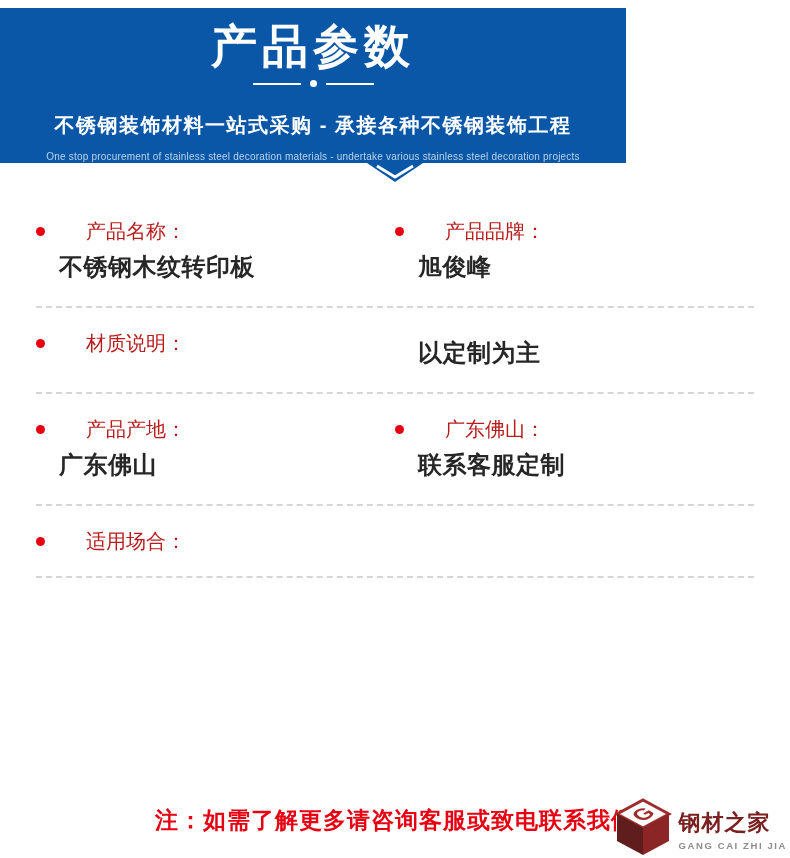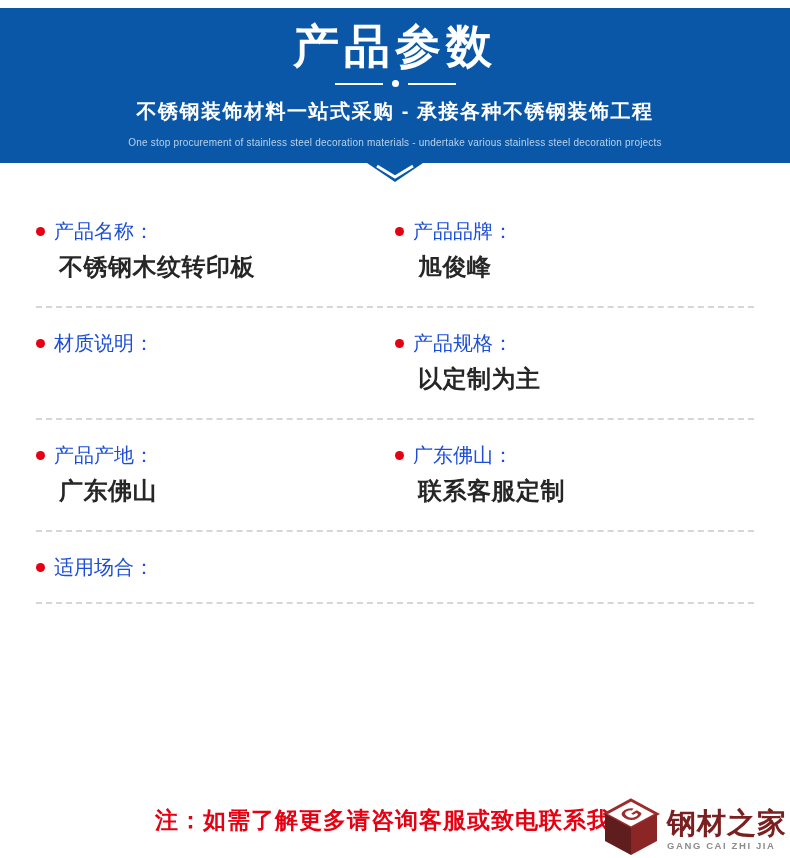--- a/index.html
+++ b/index.html
@@ -2,56 +2,56 @@
 <html><head>
 <meta charset="utf-8">
 <style>
   html,body{margin:0;padding:0;background:#fff;}
   .page{
     position:relative;width:790px;height:858px;background:#ffffff;overflow:hidden;
     font-family:"Liberation Sans","DejaVu Sans",sans-serif;
   }
   
   .header{
-    position:absolute;top:8px;left:0;width:790px;height:155px;
+    position:absolute;top:8px;left:0;width:626px;height:155px;
     background:#0a57a7;color:#fff;text-align:center;
   }
   .header-title{
     padding-top:9px;font-size:46px;font-weight:bold;letter-spacing:5px;line-height:1.3;
   }
   .title-divider{
     margin:3px auto 0;display:flex;align-items:center;justify-content:center;gap:9px;height:8px;
   }
   .title-divider .line{width:48px;height:2px;background:#ffffff;}
   .title-divider .dot{width:7px;height:7px;border-radius:50%;background:#ffffff;}
-  .subtitle-cn{margin-top:10px;font-size:20px;letter-spacing:1.5px;font-weight:bold;}
+  .subtitle-cn{margin-top:24px;font-size:20px;letter-spacing:1.5px;font-weight:bold;}
   .subtitle-en{margin-top:12px;font-size:10px;color:#b9d2ea;letter-spacing:0.2px;}
   .chevron-wrap{position:absolute;top:163px;left:50%;transform:translateX(-50%);line-height:0;}
   
   .body{position:absolute;top:196px;left:36px;width:718px;}
   .param-row{
     display:grid;grid-template-columns:1fr 1fr;
     padding:22px 0 22px;border-bottom:2px dashed #d6d6d6;
   }
   .param-row.full{grid-template-columns:1fr;}
-  .param-label{display:flex;align-items:center;font-size:20px;color:#1d4ed8;line-height:26px;}
+  .param-label{display:flex;align-items:center;font-size:20px;color:#b91c1c;line-height:26px;gap:32px;}
   .bullet{width:9px;height:9px;border-radius:50%;background:#e60012;margin-right:9px;flex:none;}
   .param-value{
     margin:6px 0 0 23px;font-size:24px;font-weight:bold;color:#262626;line-height:34px;
     letter-spacing:0.5px;
   }
   
   .footer{position:absolute;top:787px;left:0;width:790px;height:71px;}
   .note{
     position:absolute;left:0;width:790px;top:18px;text-align:center;
     font-size:23px;font-weight:bold;color:#e60012;letter-spacing:1px;
   }
   .logo{position:absolute;right:3px;top:11px;display:flex;align-items:center;gap:7px;}
   .logo-text{display:flex;flex-direction:column;align-items:flex-start;}
-  .logo-cn{font-size:29px;font-weight:bold;color:#7a2020;letter-spacing:1px;line-height:30px;}
+  .logo-cn{font-size:22px;font-weight:bold;color:#7a2020;letter-spacing:1px;line-height:30px;}
   .logo-en{font-size:9.5px;font-weight:bold;color:#8c8c8c;letter-spacing:1.6px;margin-top:2px;}
 </style>
 </head>
 <body>
 
 <div class="page">
 
   <div class="header">
     <div class="header-title">产品参数</div>
     <div class="title-divider">
@@ -90,24 +90,20 @@
     </div>
 
     <div class="param-row">
       <div class="param">
         <div class="param-label">
           <span class="bullet"></span>
           <span>材质说明：</span>
         </div>
       </div>
       <div class="param">
-        <div class="param-label">
-          <span class="bullet"></span>
-          <span>产品规格：</span>
-        </div>
         <div class="param-value">以定制为主</div>
       </div>
     </div>
 
     <div class="param-row">
       <div class="param">
         <div class="param-label">
           <span class="bullet"></span>
           <span>产品产地：</span>
         </div>

